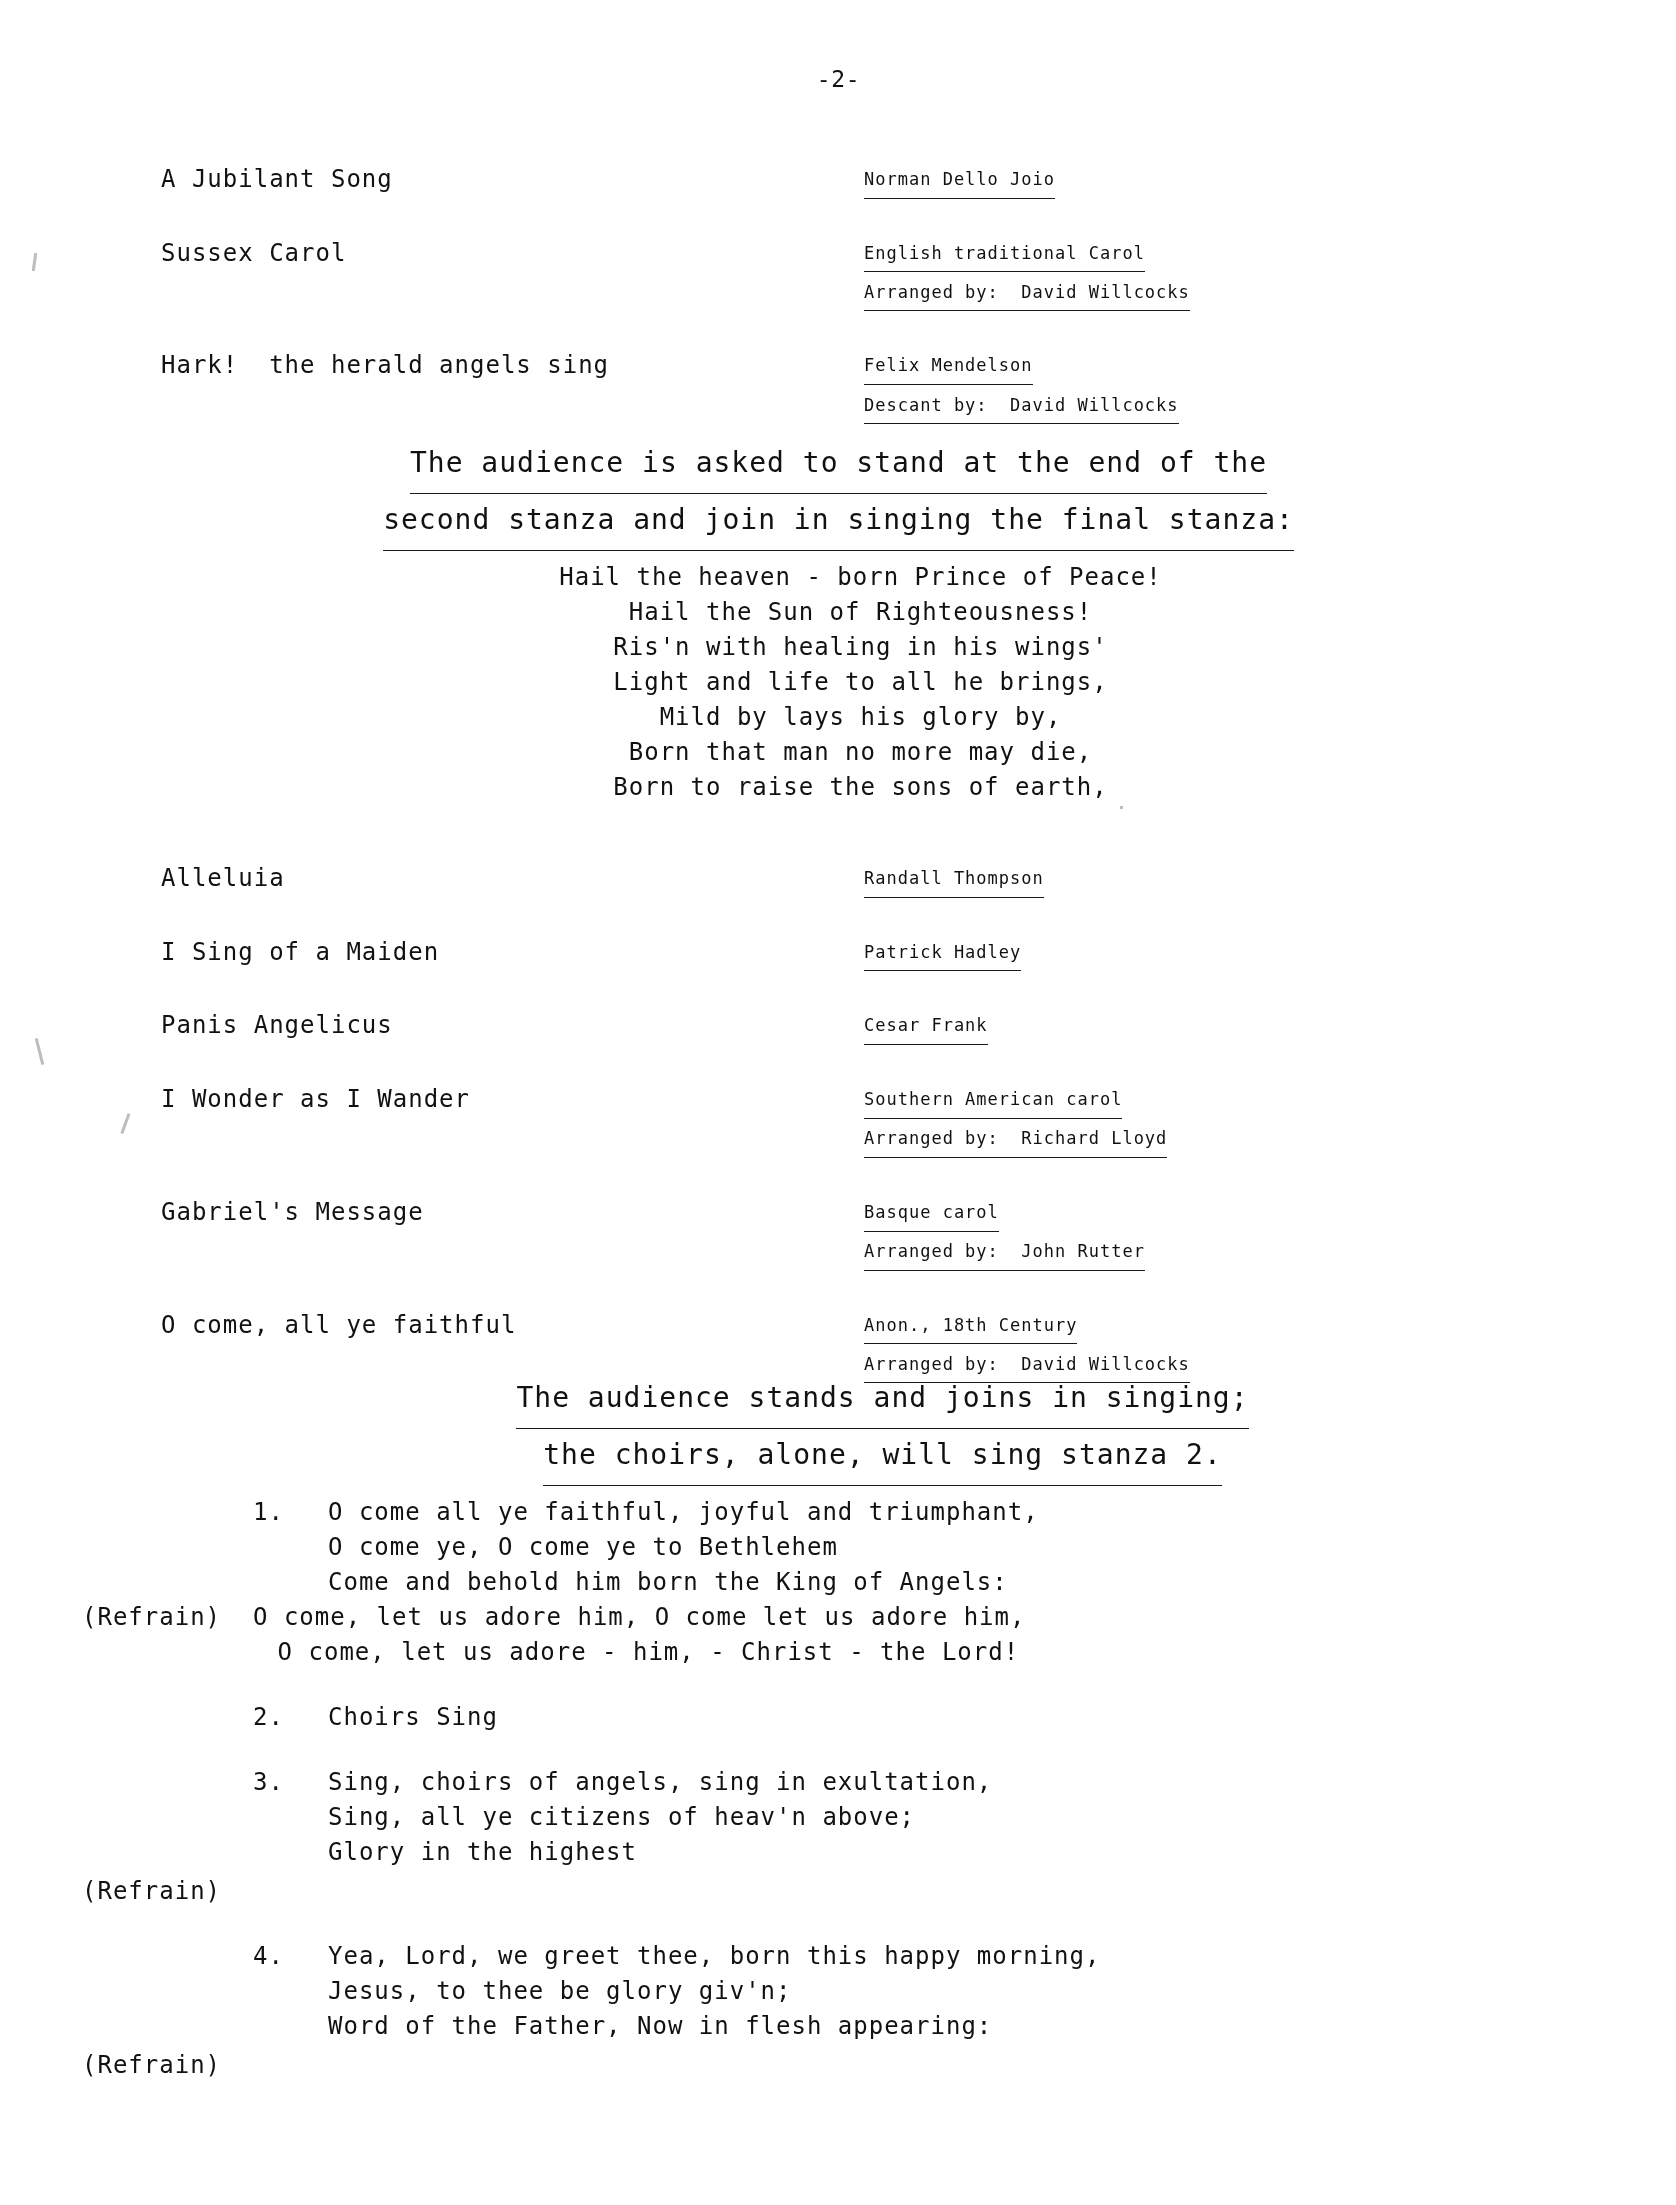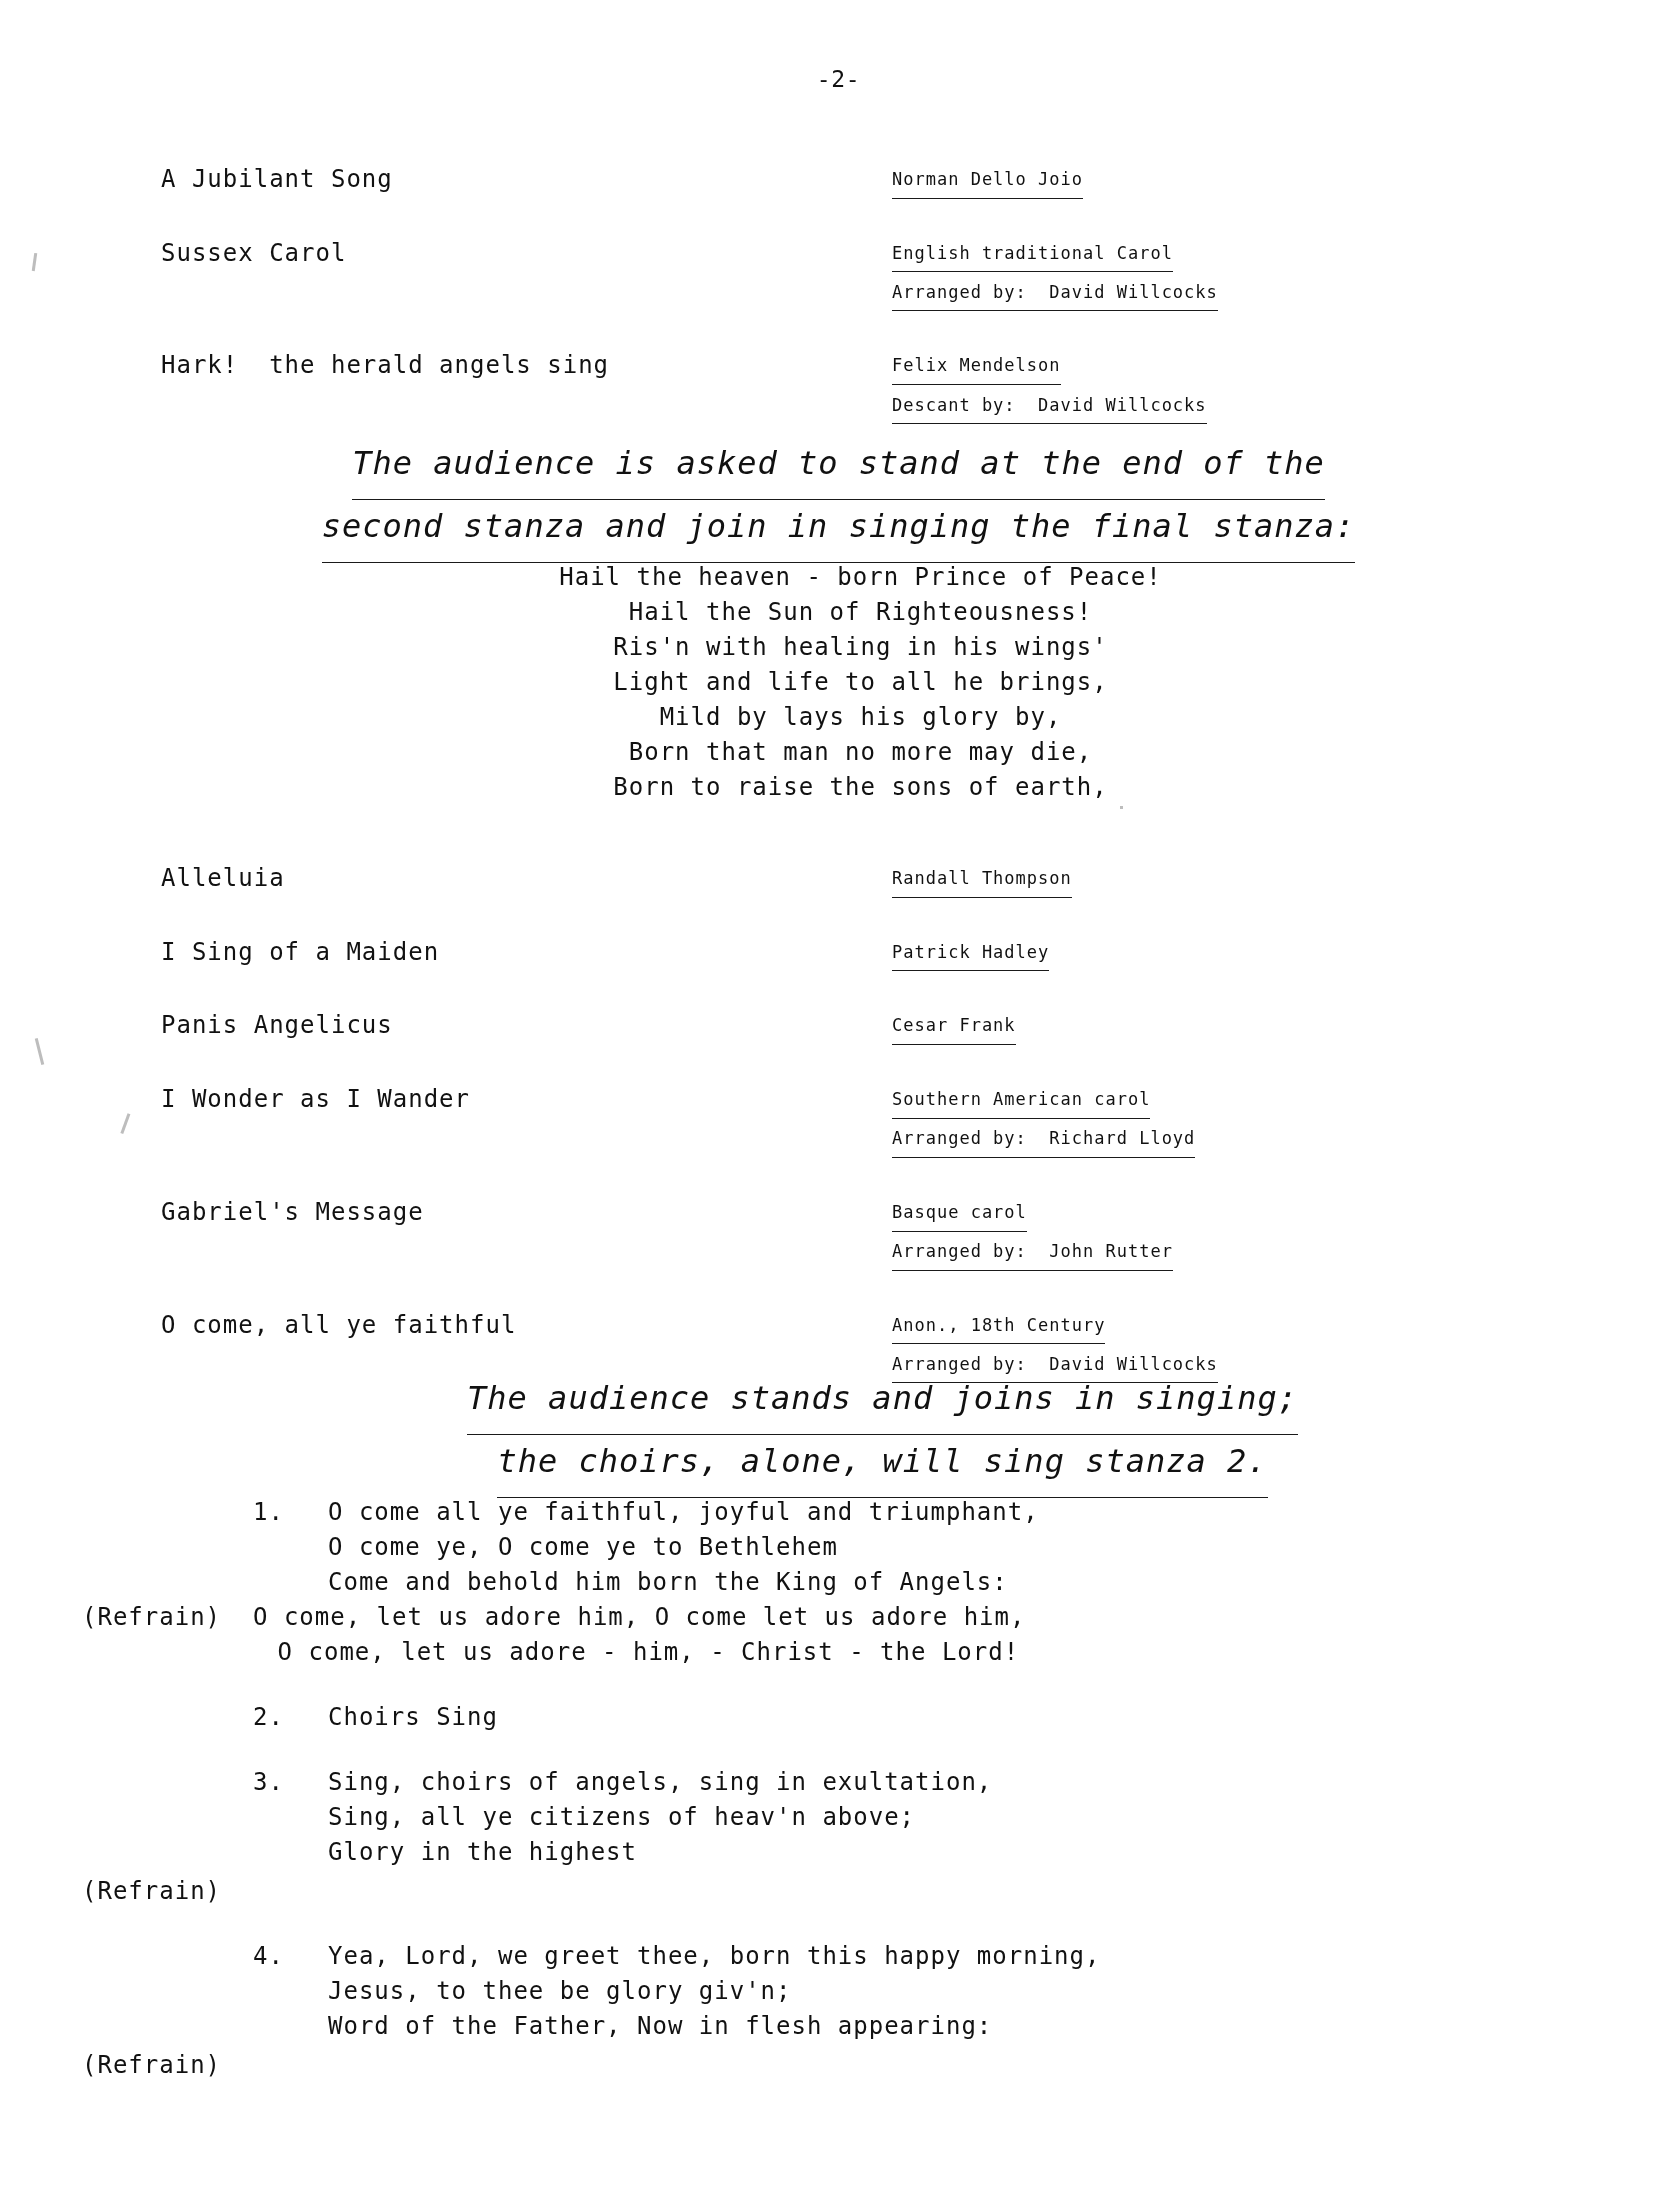--- a/index.html
+++ b/index.html
@@ -39,21 +39,20 @@
   .prog-list {
     position: absolute;
     top: 161px;
     left: 161px;
     width: 1365px;
   }
   .prog-row {
     display: flex;
     align-items: flex-start;
     margin-bottom: 36px;
-    gap: 28px;
   }
   .prog-title {
     width: 703px;
     font-size: 24px;
     letter-spacing: 1px;
     line-height: 36px;
     white-space: pre;
   }
   .prog-credit {
     flex: 1;
@@ -73,28 +72,27 @@
     width: fit-content;
   }
 
   .note-block {
     position: absolute;
     width: 1677px;
     left: 0;
     text-align: center;
   }
   .note-line {
-    font-size: 32px;
+    font-size: 28px;
     letter-spacing: 1px;
     line-height: 52px;
     display: inline-block;
     border-bottom: 1.4px solid #1a1a1a;
-    padding-bottom: 10px;
-    white-space: pre;
-    font-style: italic;
+    padding-bottom: 4px;
+    white-space: pre;
   }
   .note-wrap {
     display: block;
   }
 
   .verse-block {
     position: absolute;
     width: 1677px;
     left: 0;
     text-align: center;

